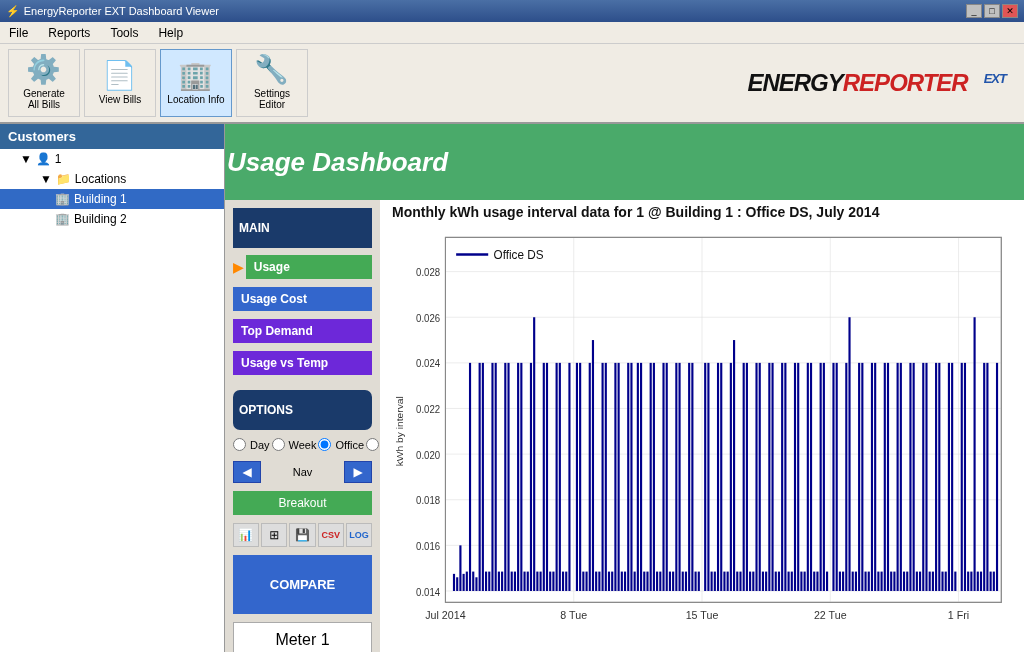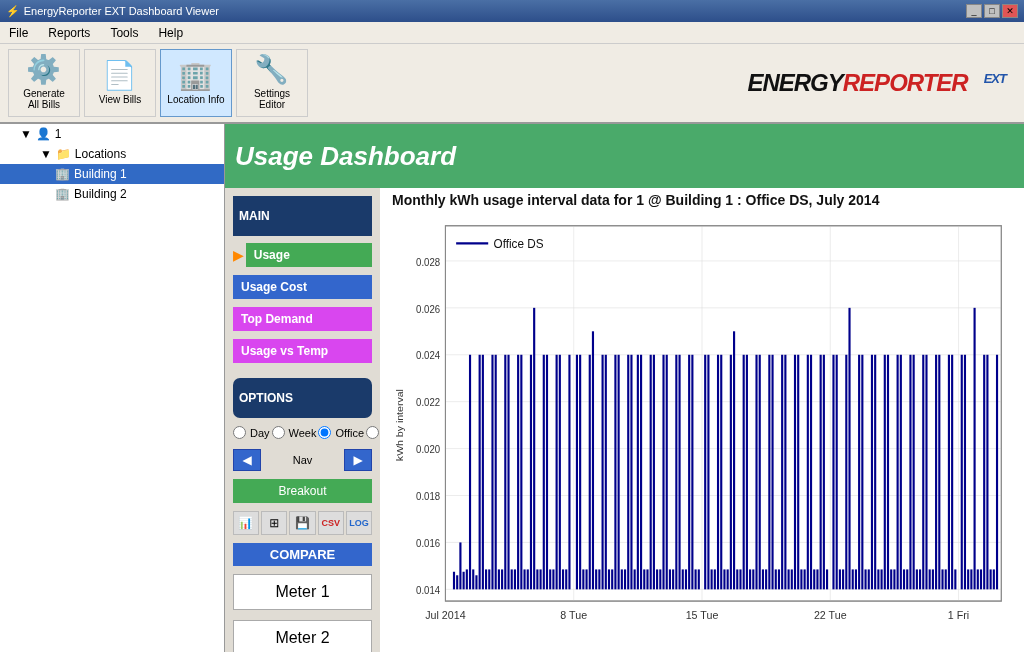--- a/index.html
+++ b/index.html
@@ -130,26 +130,26 @@
     .right-panel {
       flex: 1;
       display: flex;
       flex-direction: column;
       background: #e8e4dc;
     }
 
     
     .dashboard-header {
       background: #4aaa6a;
-      padding: 12px 10px;
+      padding: 12px 2px;
       color: white;
       font-size: 26px;
       font-style: italic;
       font-weight: bold;
-      height: 64px;
+      height: 76px;
       display: flex;
       align-items: center;
     }
 
     
     .dashboard-body {
       display: flex;
       flex: 1;
       overflow: hidden;
     }
@@ -180,21 +180,21 @@
       border: none;
       cursor: pointer;
       font-size: 12px;
       font-weight: bold;
       color: white;
       text-align: left;
       margin: 1px 0;
     }
     .nav-btn.green { background: #44aa55; }
     .nav-btn.blue { background: #3366cc; }
-    .nav-btn.orange { background: #d946ef; }
+    .nav-btn.orange { background: #6d28d9; }
 
     .options-section { margin-top: 8px; border-radius: 7px; }
     .radio-group { display: flex; flex-direction: row; gap: 2px; padding: 2px 0; }
     .radio-item { display: flex; align-items: center; gap: 4px; font-size: 11px; cursor: pointer; }
     .radio-item input { cursor: pointer; }
 
     .nav-row {
       display: flex;
       align-items: center;
       gap: 4px;
@@ -239,21 +239,21 @@
       font-size: 12px;
       cursor: pointer;
     }
 
     .compare-section {
       background: #3366cc;
       color: white;
       font-weight: bold;
       font-size: 13px;
       text-align: center;
-      padding: 4px;
+      padding: 22px;
     }
     .compare-btn {
       background: white;
       border: 1px solid #aaa;
       padding: 8px 8px;
       font-size: 16px;
       cursor: pointer;
       width: 100%;
       margin: 2px 0;
     }
@@ -323,20 +323,21 @@
   <div class="logo-area">
     <span class="logo-text">
       <em style="font-style:italic; font-weight:900; color:#111; font-size:24px; letter-spacing:-1px;">ENERGY<span style="color:#cc2222;">REPORTER</span></em><sup class="logo-ext">EXT</sup>
     </span>
   </div>
 </div>
 
 <div class="main-content">
 
   <div class="sidebar">
+    <div class="sidebar-header">Customers</div>
     <div class="tree-item tree-indent-1">
       <span>▼</span>
       <span>👤</span>
       <span>1</span>
     </div>
     <div class="tree-item tree-indent-2">
       <span>▼</span>
       <span>📁</span>
       <span>Locations</span>
     </div>

